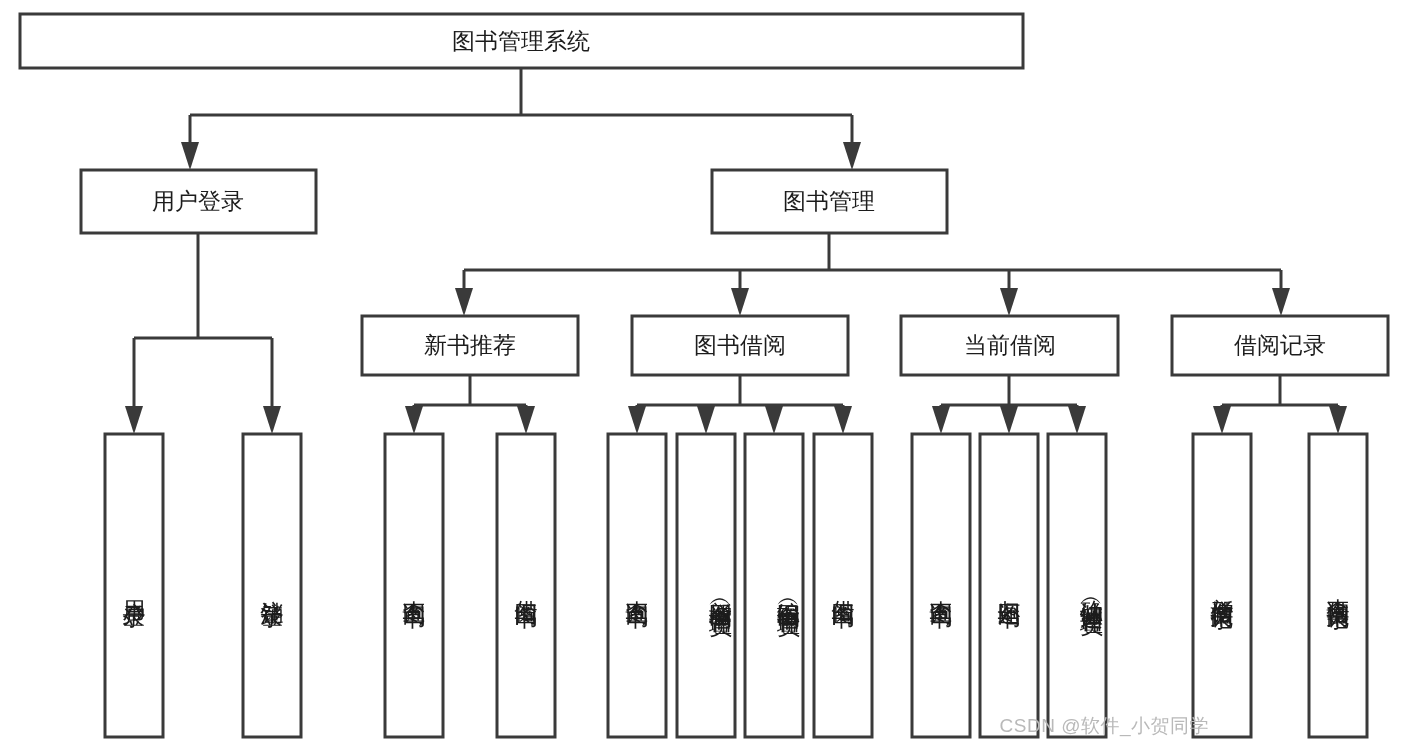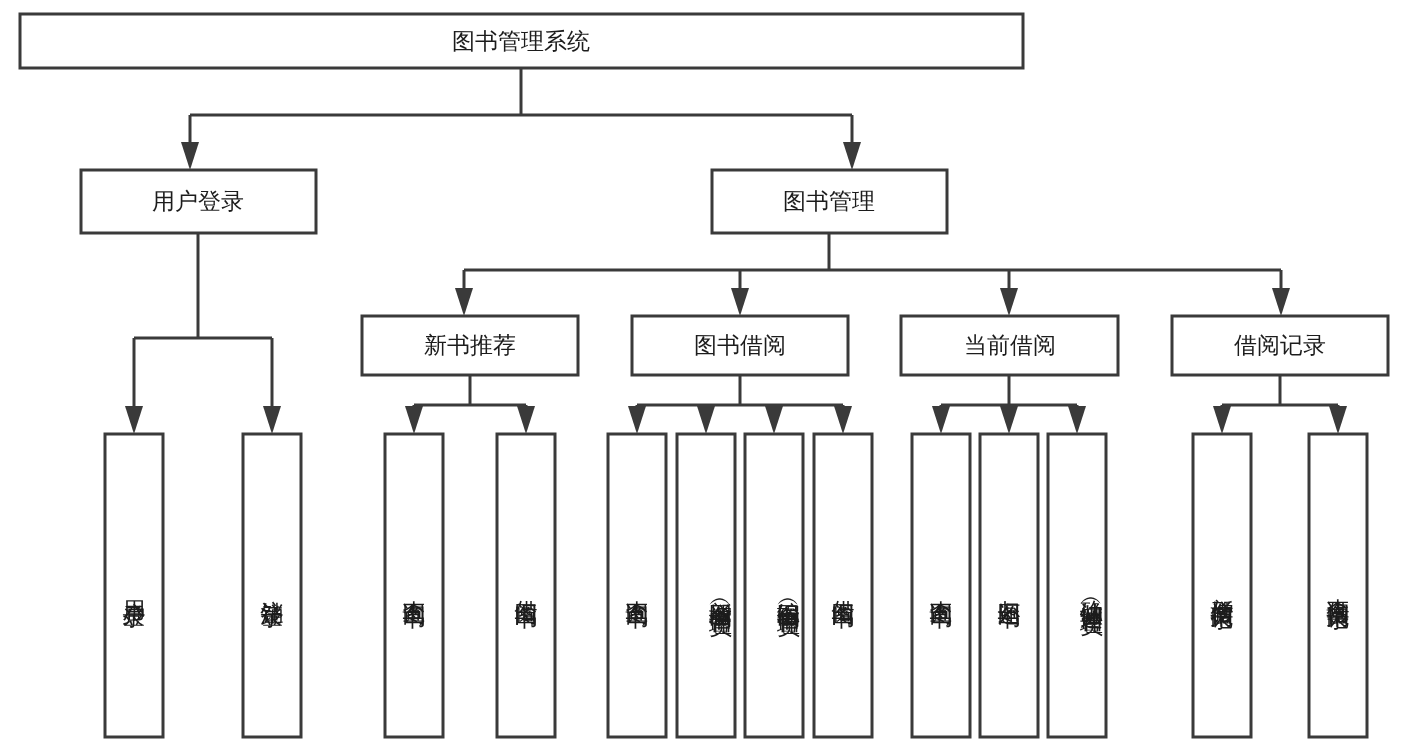--- a/index.html
+++ b/index.html
@@ -221,13 +221,14 @@
   <div class="leaf-label-wrap" style="left:745px; top:434px; width:58px; height:303px; align-items:flex-start; padding-top:12px; box-sizing:border-box;">编辑图书（管理员）</div>
   <div class="leaf-label-wrap" style="left:814px; top:434px; width:58px; height:303px;">借阅图书</div>
 
   <div class="leaf-label-wrap" style="left:912px; top:434px; width:58px; height:303px;">查询图书</div>
   <div class="leaf-label-wrap" style="left:980px; top:434px; width:58px; height:303px;">归还图书</div>
   <div class="leaf-label-wrap" style="left:1048px; top:434px; width:58px; height:303px; align-items:flex-start; padding-top:10px; box-sizing:border-box;">确认归还（管理员）</div>
 
   <div class="leaf-label-wrap" style="left:1193px; top:434px; width:58px; height:303px;">新增借阅记录</div>
   <div class="leaf-label-wrap" style="left:1309px; top:434px; width:58px; height:303px;">查询借阅记录</div>
 
+  <div class="watermark">CSDN @软件_小贺同学</div>
 </div>
 
 </body></html>

